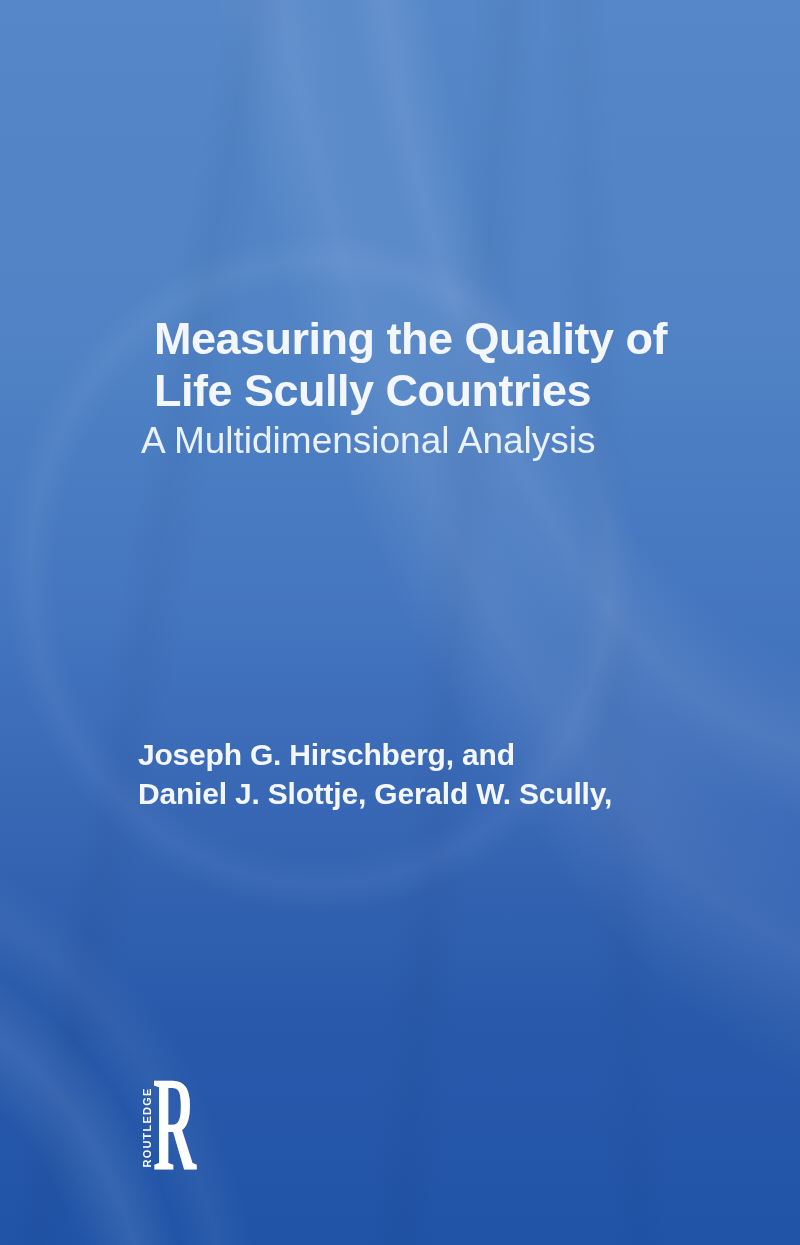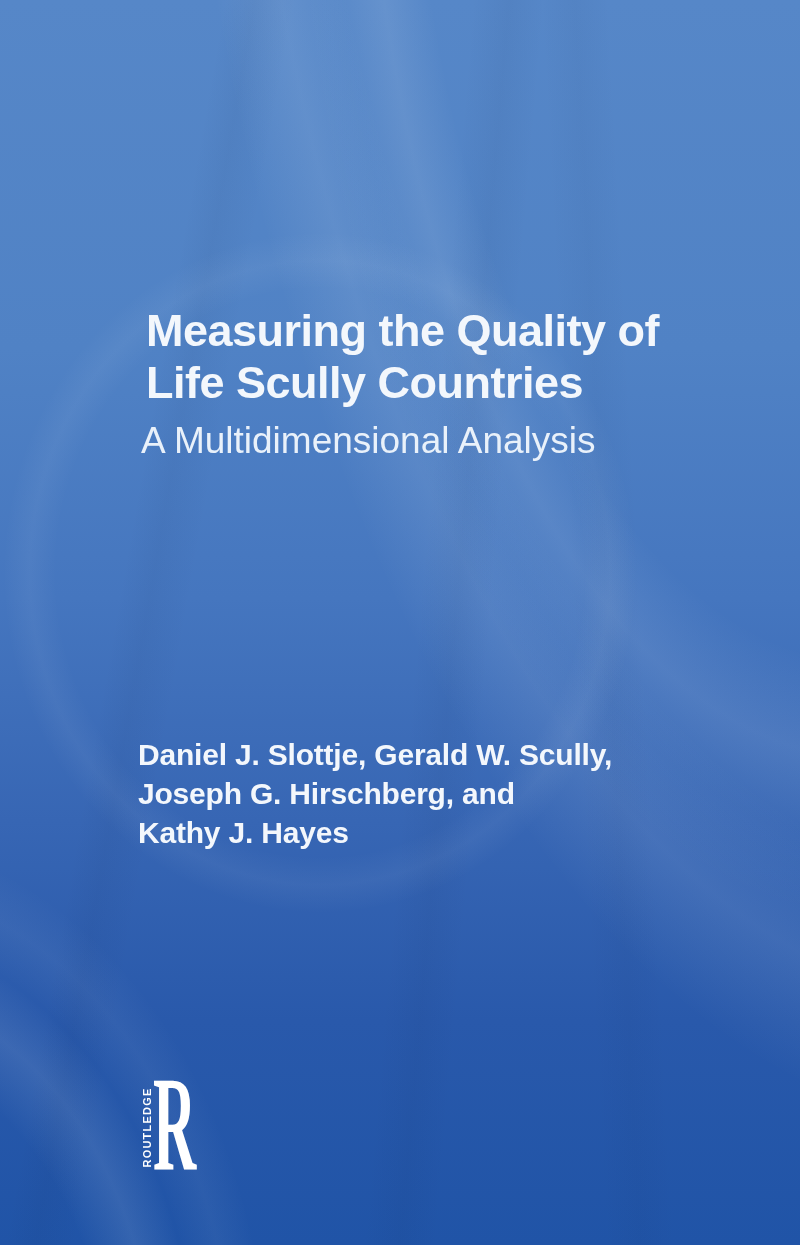--- a/index.html
+++ b/index.html
@@ -31,21 +31,21 @@
       radial-gradient(75% 65% at -18% 112%, transparent 42%, rgba(236,244,252,0.10) 50%, transparent 57%, rgba(236,244,252,0.05) 63%, transparent 69%),
       radial-gradient(55% 38% at 40% 46%, transparent 60%, rgba(236,244,252,0.05) 66%, transparent 72%),
       linear-gradient(100deg, transparent 22%, rgba(16,38,84,0.05) 25%, transparent 29%),
       linear-gradient(95deg, transparent 52%, rgba(16,38,84,0.05) 56%, transparent 60%),
       linear-gradient(87deg, transparent 70%, rgba(16,38,84,0.04) 74%, transparent 78%);
   }
   .title {
     position: absolute;
     left: 138px;
     top: 297px;
-    margin: 8px;
+    margin: 16px;
     color: #f3f7fc;
     font-weight: bold;
     font-size: 45px;
     line-height: 52px;
     letter-spacing: -0.5px;
   }
   .tline { display: block; }
   .subtitle {
     position: absolute;
     left: 139px;
@@ -109,22 +109,21 @@
   <div class="waves"></div>
 
   <h1 class="title">
     <span class="tline">Measuring the Quality of</span>
     <span class="tline">Life Scully Countries</span>
   </h1>
 
   <h2 class="subtitle">A Multidimensional Analysis</h2>
 
   <div class="authors">
+    <span class="aline">Joseph G. Hirschberg, and</span>
     <span class="aline">Daniel J. Slottje, Gerald W. Scully,</span>
-    <span class="aline">Joseph G. Hirschberg, and</span>
-    <span class="aline">Kathy J. Hayes</span>
   </div>
 
   <div class="logo">
     <span class="logo-word">ROUTLEDGE</span>
     <span class="logo-r">R</span>
   </div>
 </div>
 
 </body></html>

